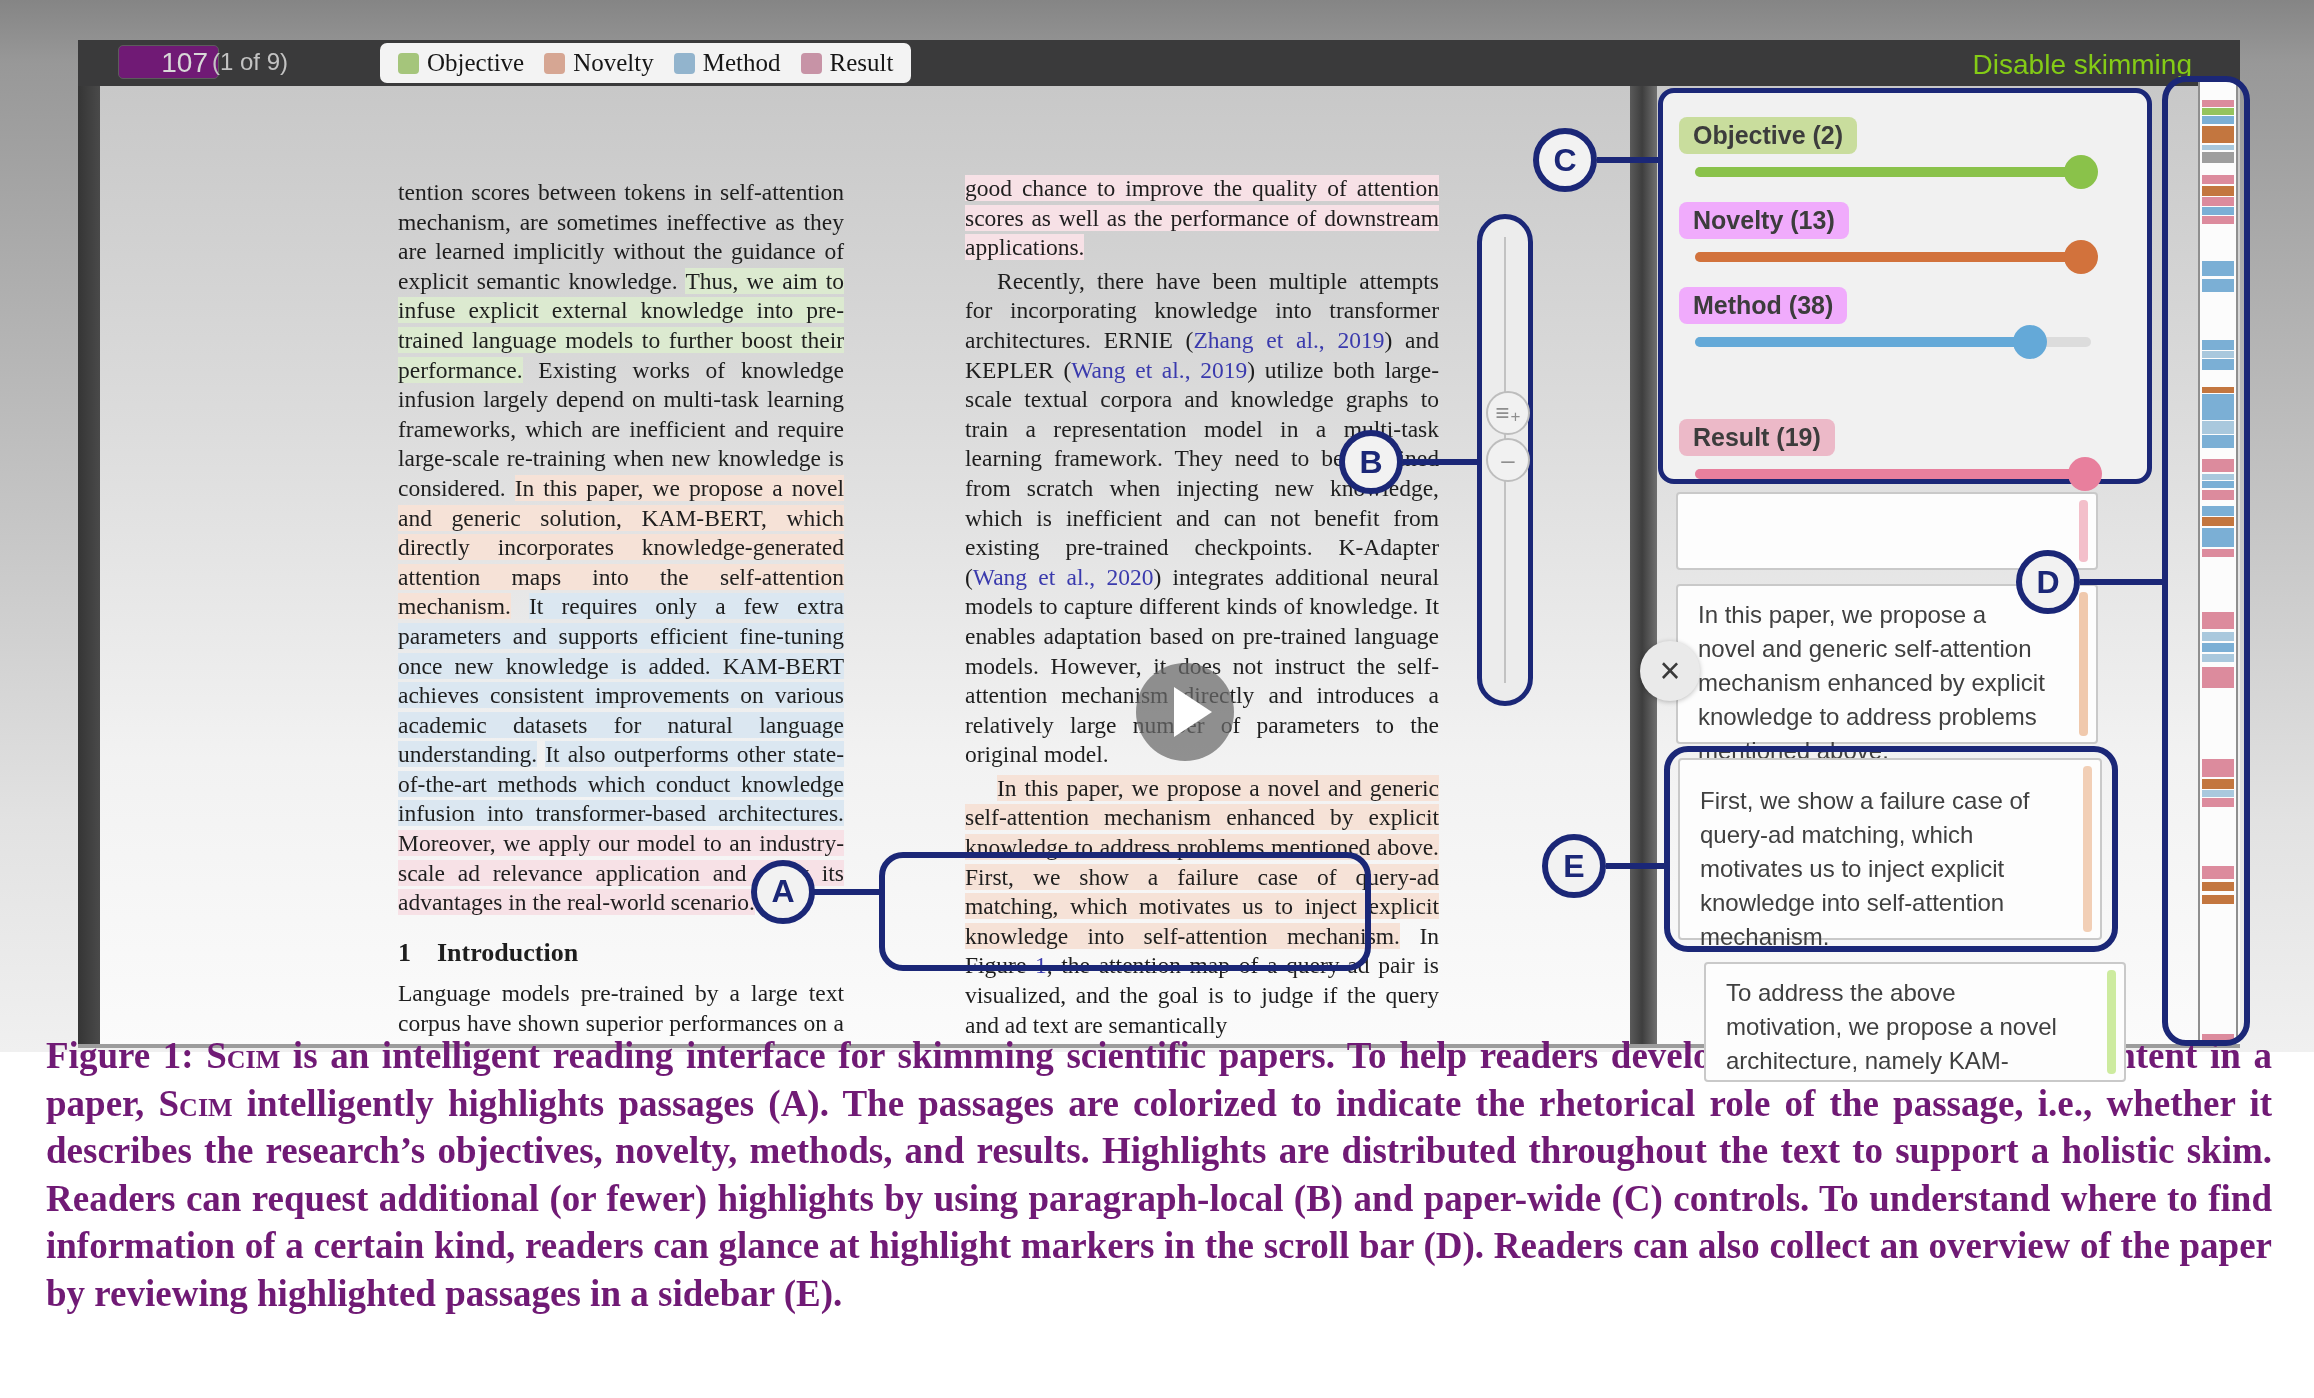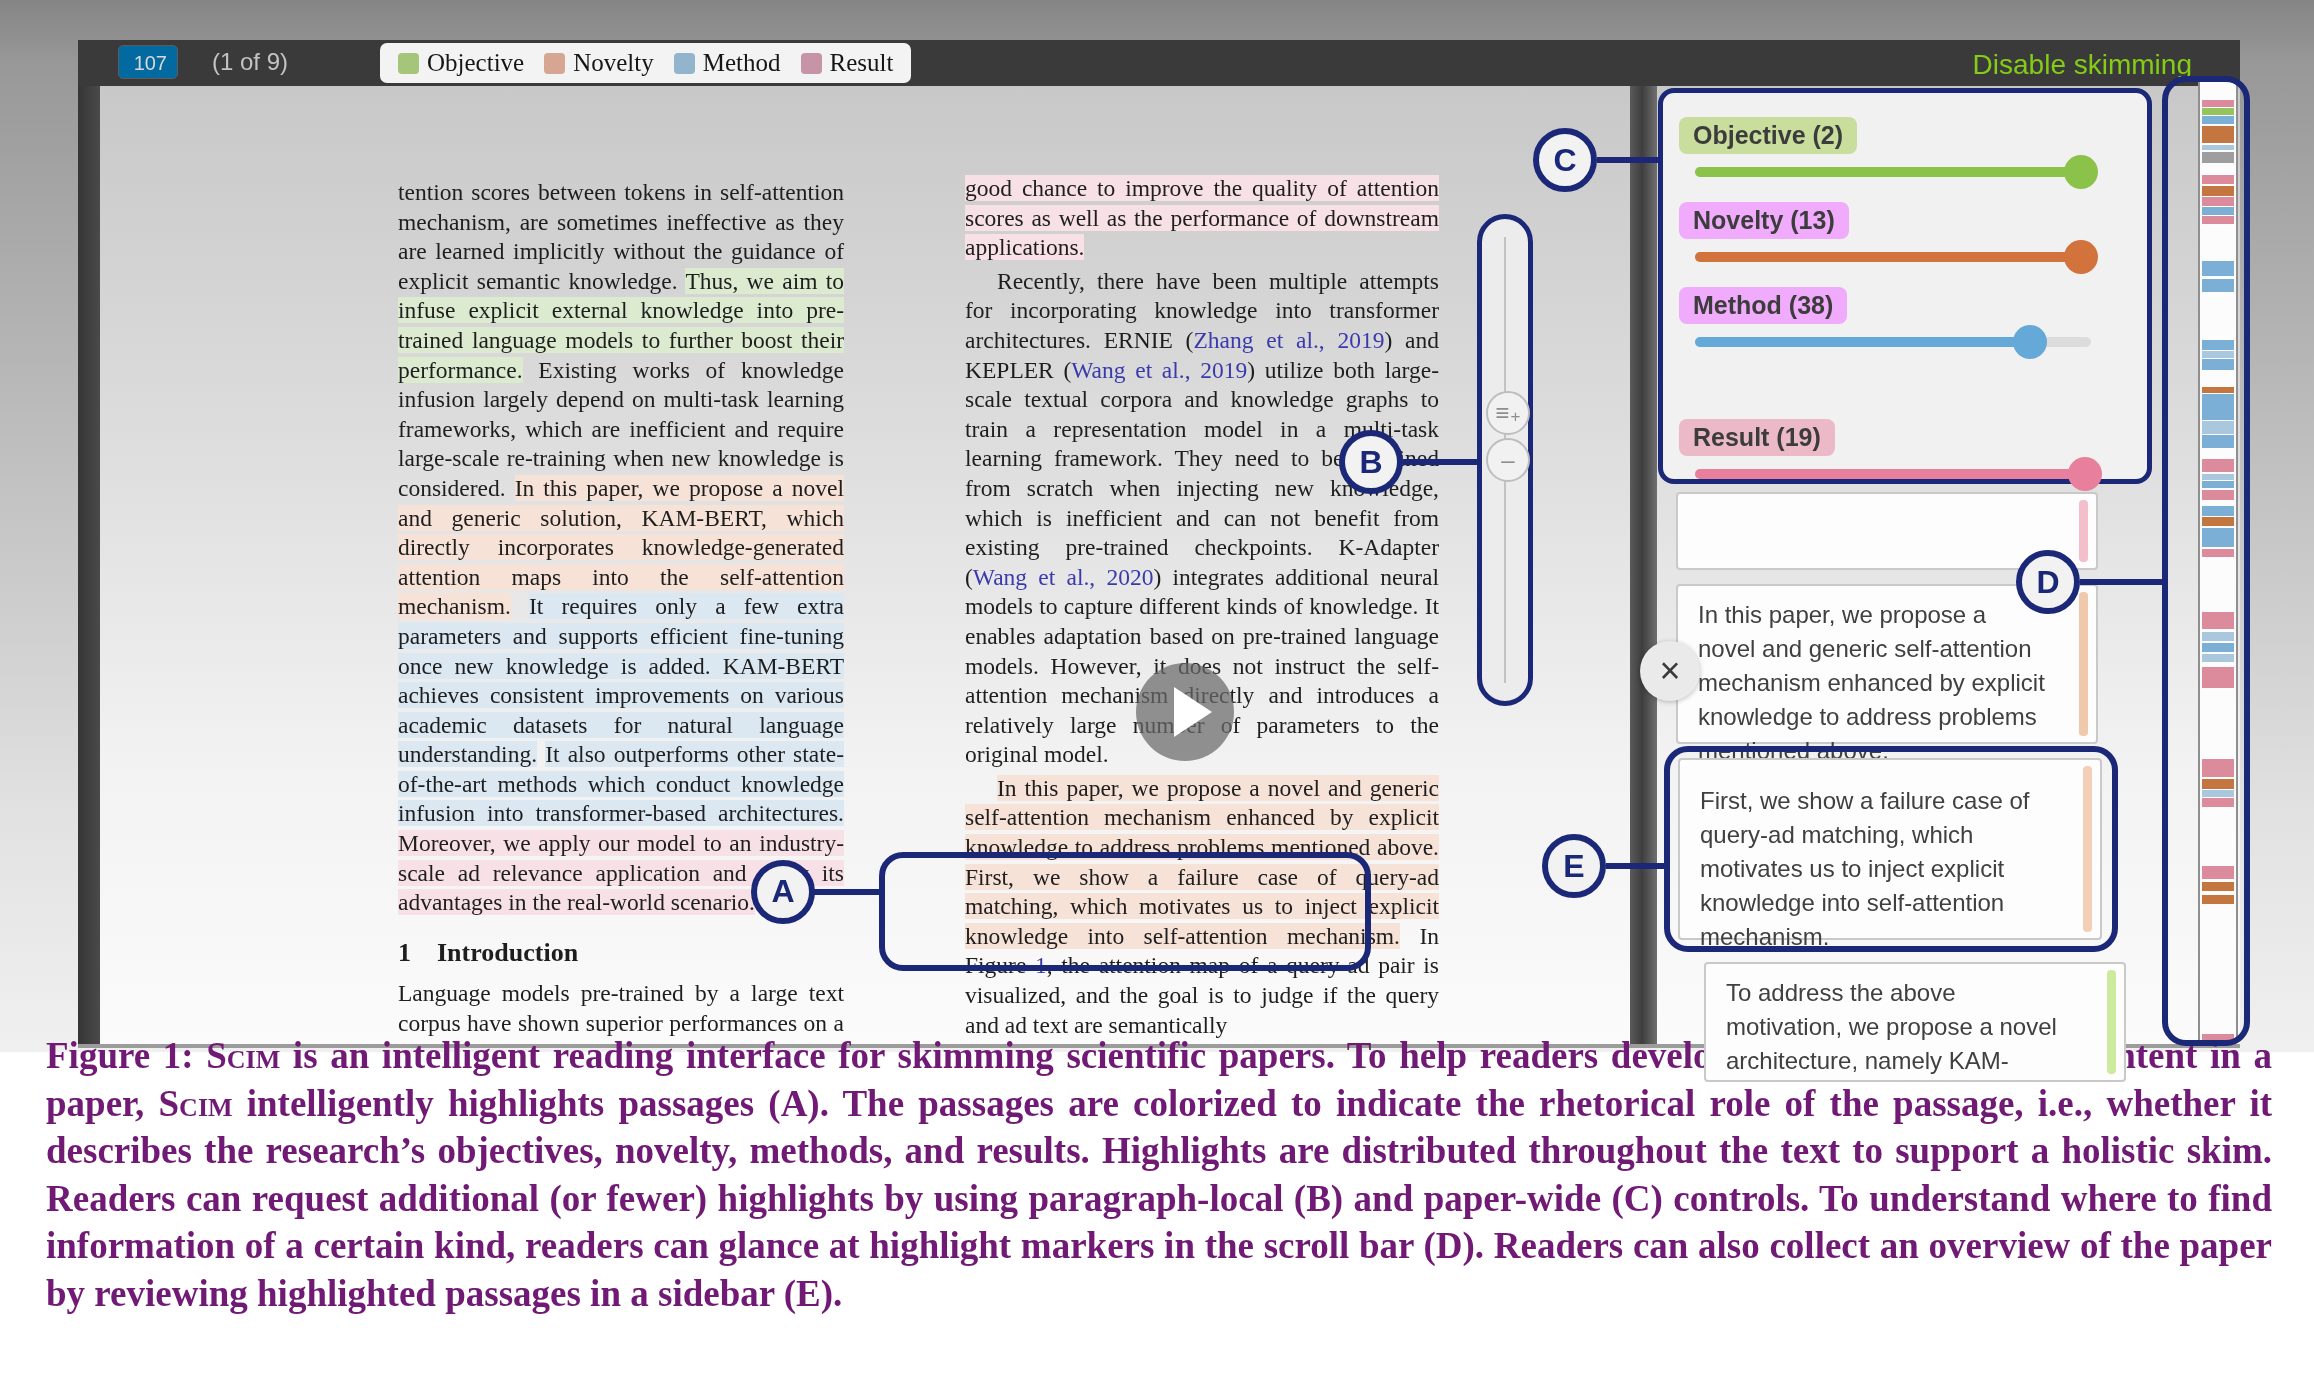--- a/index.html
+++ b/index.html
@@ -2,22 +2,22 @@
 <html><head>
 <meta charset="utf-8">
 <style>
   html,body{margin:0;padding:0;}
   body{width:2314px;height:1398px;position:relative;background:#ffffff;font-family:"Liberation Sans",sans-serif;overflow:hidden;}
 
   
   .screen{position:absolute;left:0;top:0;width:2314px;height:1052px;
     background:linear-gradient(180deg,#858585 0%,#989898 6%,#bcbcbc 40%,#e2e2e2 78%,#f0f0f0 100%);}
   .app-toolbar{position:absolute;left:78px;top:40px;width:2162px;height:46px;background:#3a3a3b;}
-  .page-box{position:absolute;left:40px;top:5px;width:60px;height:34px;background:#0369a1;border:1px solid #5c5c5c;border-radius:5px;
-    color:#d8d8d8;font-size:20px;line-height:34px;text-align:right;padding-right:10px;box-sizing:border-box;}
+  .page-box{position:absolute;left:40px;top:5px;width:101px;height:34px;background:#701a75;border:1px solid #5c5c5c;border-radius:5px;
+    color:#d8d8d8;font-size:28px;line-height:34px;text-align:right;padding-right:10px;box-sizing:border-box;}
   .page-count{position:absolute;left:134px;top:8px;color:#c3c3c3;font-size:24px;}
   .legend{position:absolute;left:302px;top:3px;height:40px;background:#f3f3f3;border-radius:7px;display:flex;align-items:center;padding:0 18px;gap:20px;}
   .legend-item{display:flex;align-items:center;gap:8px;font-family:"Liberation Serif",serif;font-size:25px;color:#161616;}
   .legend-swatch{width:21px;height:21px;border-radius:4px;}
   .disable-skimming{position:absolute;right:48px;top:9px;color:#84cc16;font-size:28px;}
   .app-body{position:absolute;left:78px;top:86px;width:2162px;height:962px;overflow:hidden;
     background:linear-gradient(180deg,#c8c8c8 0%,#dcdcdc 35%,#f2f2f2 70%,#fbfbfb 100%);}
   .left-strip{position:absolute;left:78px;top:86px;width:22px;height:962px;background:linear-gradient(90deg,#353535,#4a4a4a);}
   .col-divider{position:absolute;left:1630px;top:86px;width:27px;height:962px;background:linear-gradient(90deg,#5a5a5a,#3e3e3e 45%,#707070);}
   .app-bottom-line{position:absolute;left:78px;top:1044px;width:2162px;height:4px;background:#9c9c9c;}

